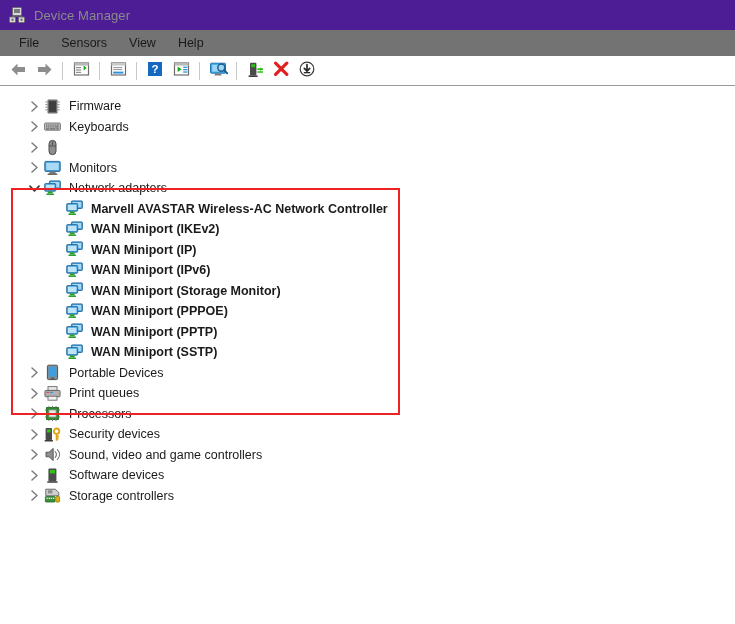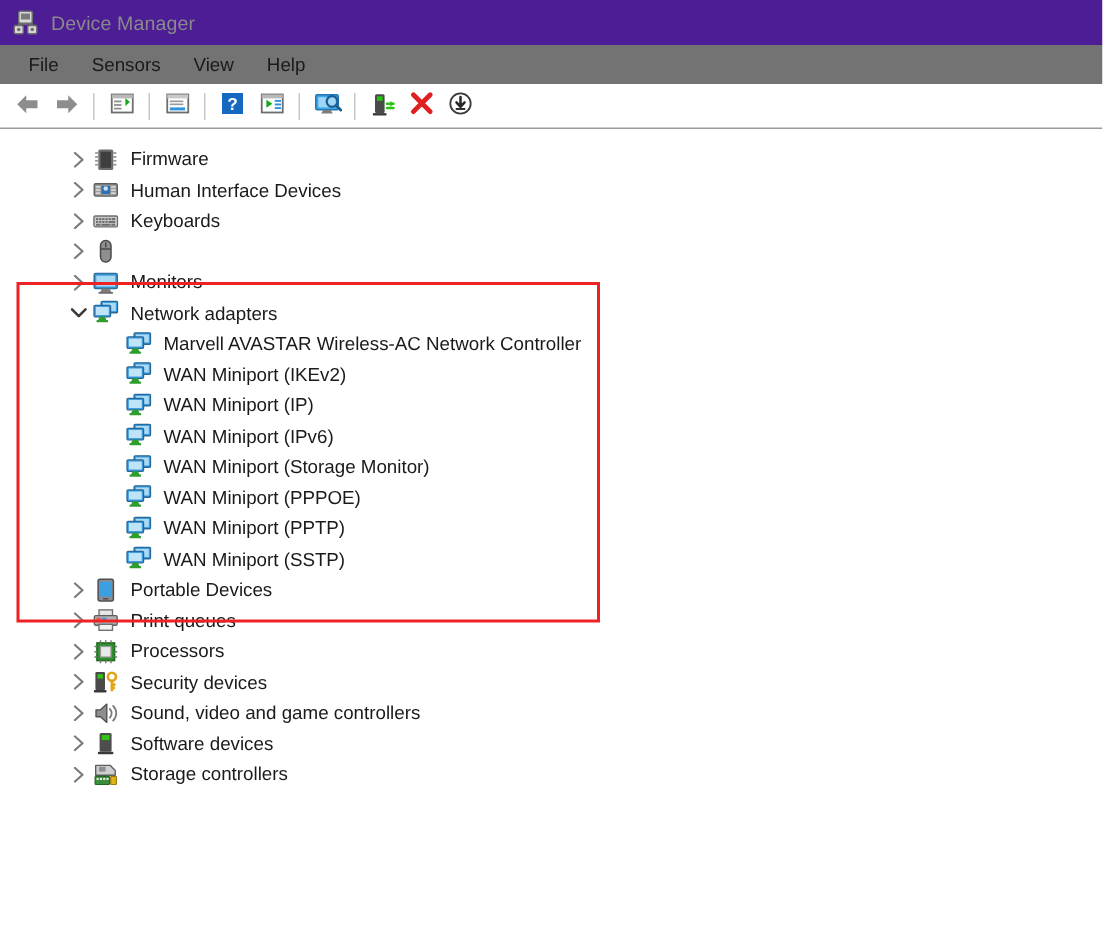--- a/index.html
+++ b/index.html
@@ -66,30 +66,29 @@
     margin:0 5px;flex:none;
   }
 
   
   .tree{
     position:absolute;
     top:92px;left:0;right:0;bottom:0;
     background:#ffffff;
     padding-top:4px;
     box-sizing:border-box;
-    margin-left:18px;
   }
   .row{
     height:20.5px;
     display:flex;align-items:center;
     cursor:default;
     position:relative;
   }
   .row.lvl1{padding-left:26px;}
-  .row.lvl2{padding-left:48px;}
+  .row.lvl2{padding-left:48px;font-weight:bold;}
   .chev{
     width:16px;height:16px;flex:none;
     display:flex;align-items:center;justify-content:center;
     margin-right:2px;
   }
   .chev svg{display:block;}
   .icon{
     width:17px;height:17px;flex:none;
     margin-right:8px;
     position:relative;
@@ -274,43 +273,20 @@
             <rect x="1.4" y="8.6" width="2.2" height="1.2"></rect>
             <rect x="1.4" y="11.2" width="2.2" height="1.2"></rect>
             <rect x="13.4" y="3.4" width="2.2" height="1.2"></rect>
             <rect x="13.4" y="6" width="2.2" height="1.2"></rect>
             <rect x="13.4" y="8.6" width="2.2" height="1.2"></rect>
             <rect x="13.4" y="11.2" width="2.2" height="1.2"></rect>
           </g>
         </svg>
       </span>
       <span class="label">Firmware</span>
-    </div>
-    <div class="row lvl1">
-      <span class="chev">
-        <svg width="9" height="11" viewBox="0 0 9 11">
-          <path d="M2 1l5 4.5L2 10" stroke="#7c7c7c" stroke-width="1.5" fill="none" stroke-linecap="round" stroke-linejoin="round"></path>
-        </svg>
-      </span>
-      <span class="icon">
-        <svg width="17" height="17" viewBox="0 0 17 17">
-          <rect x="0.8" y="4.5" width="15.4" height="8.2" rx="1" fill="#9a9a9a" stroke="#5d5d5d" stroke-width="0.9"></rect>
-          <rect x="5.6" y="5.8" width="5.8" height="5.6" rx="0.8" fill="#2f6fb5"></rect>
-          <circle cx="8.5" cy="7.6" r="1.5" fill="#cfe3f7"></circle>
-          <g fill="#d6d6d6">
-            <rect x="1.9" y="6" width="3" height="1.2"></rect>
-            <rect x="1.9" y="8.1" width="3" height="1.2"></rect>
-            <rect x="1.9" y="10.2" width="3" height="1.2"></rect>
-            <rect x="12.1" y="6" width="3" height="1.2"></rect>
-            <rect x="12.1" y="8.1" width="3" height="1.2"></rect>
-            <rect x="12.1" y="10.2" width="3" height="1.2"></rect>
-          </g>
-        </svg>
-      </span>
-      <span class="label">Human Interface Devices</span>
     </div>
     <div class="row lvl1">
       <span class="chev">
         <svg width="9" height="11" viewBox="0 0 9 11">
           <path d="M2 1l5 4.5L2 10" stroke="#7c7c7c" stroke-width="1.5" fill="none" stroke-linecap="round" stroke-linejoin="round"></path>
         </svg>
       </span>
       <span class="icon">
         <svg width="17" height="17" viewBox="0 0 17 17">
           <rect x="0.6" y="5" width="15.8" height="7.2" rx="1" fill="#c9c9c9" stroke="#6d6d6d" stroke-width="0.9"></rect>

